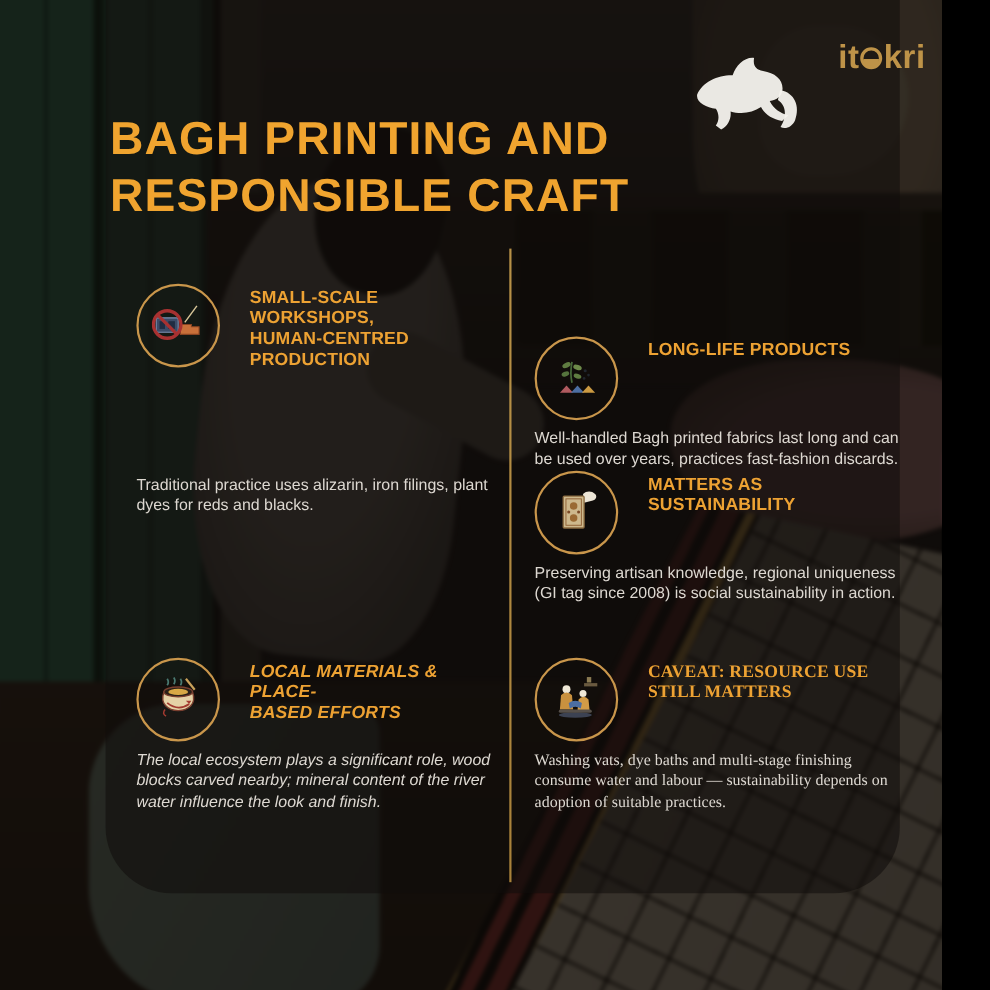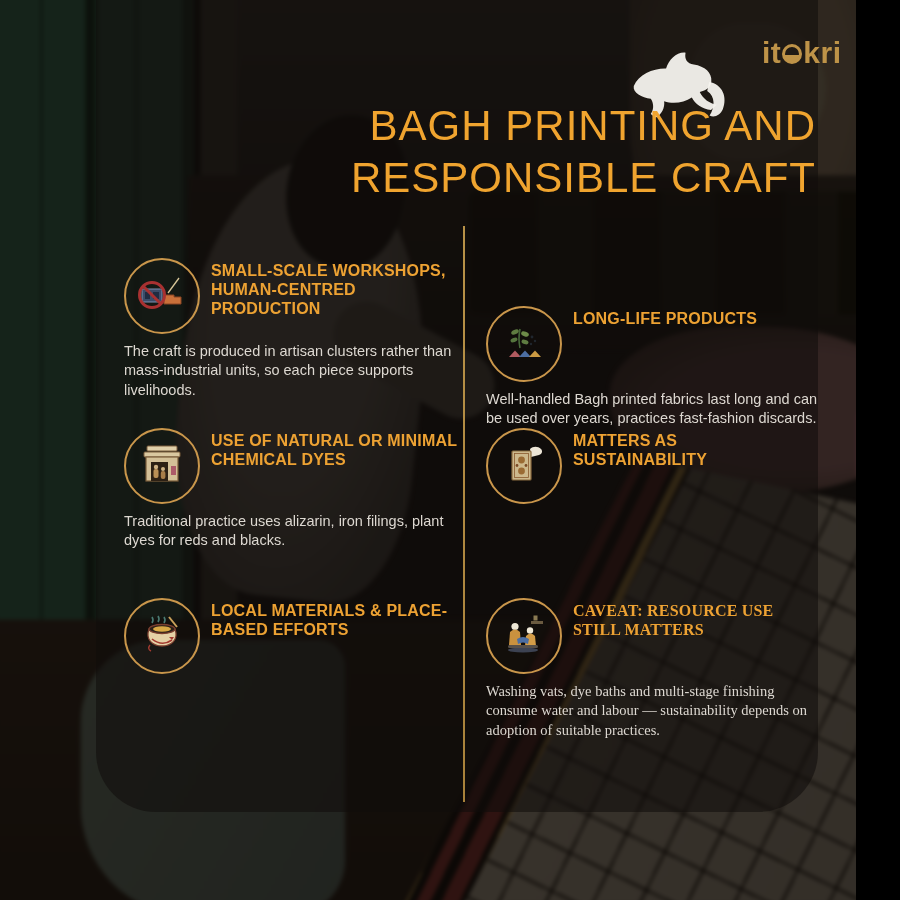--- a/index.html
+++ b/index.html
@@ -48,37 +48,37 @@
   .dim{position:absolute;inset:0;background:rgba(8,6,4,.5);}
   .panel{position:absolute;left:96px;top:-70px;width:722px;height:882px;border-radius:60px;
     background:rgba(16,13,10,.56);}
   
   #content{position:absolute;inset:0;z-index:5;}
   .logo{position:absolute;left:762px;top:36px;width:120px;color:#be9348;
     font-size:30px;font-weight:bold;letter-spacing:.5px;}
   .logo .o-glyph{display:inline-block;width:14px;height:14px;border:3.5px solid #be9348;border-radius:50%;
     background:linear-gradient(to top,#be9348 46%,transparent 46%);vertical-align:-1px;margin:0 1px;}
   .tiger{position:absolute;left:618px;top:44px;width:110px;height:86px;transform:rotate(-8deg);}
-  .title{position:absolute;left:100px;top:72px;width:716px;text-align:right;
-    color:#f0a42f;font-size:42px;font-weight:400;line-height:1.24;letter-spacing:1px;
+  .title{position:absolute;left:100px;top:72px;width:716px;text-align:left;
+    color:#f0a42f;font-size:42px;font-weight:700;line-height:1.24;letter-spacing:1px;
     white-space:pre-line;}
   .divider{position:absolute;left:463px;top:226px;width:2px;height:576px;
     background:linear-gradient(#caa04e,#b98e3f);opacity:.9;}
   .cell{position:absolute;width:336px;}
-  .cell-head{display:flex;gap:11px;min-height:80px;align-items:flex-start;}
+  .cell-head{display:flex;gap:27px;min-height:80px;align-items:flex-start;}
   .icon-wrap{flex:0 0 auto;width:72px;height:72px;border:2px solid #c9964b;border-radius:50%;
     display:flex;align-items:center;justify-content:center;}
   .heading{margin:4px 0 0;color:#eda233;font-size:16px;font-weight:bold;line-height:1.18;
     letter-spacing:.2px;white-space:pre-line;}
   .body{margin:4px 0 0;color:#ddd8d1;font-size:14.5px;line-height:1.34;}
   .c-r1l{left:124px;top:258px;}
   .c-r1r{left:486px;top:258px;margin-top:48px;}
   .c-r2l{left:124px;top:428px;}
   .c-r2r{left:486px;top:428px;}
-  .c-r3l{left:124px;top:598px;}
+  .c-r3l{left:124px;top:598px;font-style:italic;}
   .c-r3r{left:486px;top:598px;font-family:Liberation Serif, serif;}
 </style>
 </head>
 <body>
 
 <div id="stage">
 
   <div id="bg">
     <div class="bg-wall"></div>
     <div class="bg-door"></div>
@@ -124,21 +124,20 @@
             <path d="M26 23 L26 32 L43 32 L43 25 L36 25 L36 23 Z" fill="#c9703a" stroke="#8a4422" stroke-width="1"></path>
             <line x1="30" y1="21" x2="41" y2="6" stroke="#d9c79a" stroke-width="1.3"></line>
             <circle cx="14" cy="23" r="12.5" fill="none" stroke="#a83131" stroke-width="3"></circle>
             <line x1="5.5" y1="14.5" x2="22.5" y2="31.5" stroke="#a83131" stroke-width="3"></line>
           </svg>
         </div>
         <h3 class="heading">SMALL-SCALE WORKSHOPS,
 HUMAN-CENTRED
 PRODUCTION</h3>
       </div>
-      <p class="body">The craft is produced in artisan clusters rather than mass-industrial units, so each piece supports livelihoods.</p>
     </div>
 
     <div class="cell c-r1r">
       <div class="cell-head">
         <div class="icon-wrap">
           <svg width="48" height="48" viewBox="0 0 48 48">
             <path d="M20 9 q-2 10 0 19" stroke="#47683a" stroke-width="1.6" fill="none"></path>
             <ellipse cx="15" cy="12" rx="4" ry="2.3" fill="#5f7c41" transform="rotate(-25 15 12)"></ellipse>
             <ellipse cx="25" cy="14" rx="4" ry="2.3" fill="#6d8a49" transform="rotate(20 25 14)"></ellipse>
             <ellipse cx="14" cy="20" rx="3.6" ry="2.1" fill="#55743d" transform="rotate(-20 14 20)"></ellipse>
@@ -150,56 +149,40 @@
             <path d="M19 37 L25 30.5 L31 37 Z" fill="#4c6ea2"></path>
             <path d="M29 37 L35 30.5 L41 37 Z" fill="#cb9a42"></path>
           </svg>
         </div>
         <h3 class="heading">LONG-LIFE PRODUCTS</h3>
       </div>
       <p class="body">Well-handled Bagh printed fabrics last long and can be used over years, practices fast-fashion discards.</p>
     </div>
 
     <div class="cell c-r2l">
-      <div class="cell-head">
-        <div class="icon-wrap">
-          <svg width="48" height="48" viewBox="0 0 48 48">
-            <rect x="9" y="4" width="30" height="5" rx="1" fill="#e0d0aa" stroke="#7a5c3a" stroke-width="1"></rect>
-            <rect x="6" y="10" width="36" height="5" rx="1" fill="#d9c8a0" stroke="#7a5c3a" stroke-width="1"></rect>
-            <rect x="8" y="15" width="32" height="24" fill="#d3c097" stroke="#7a5c3a" stroke-width="1.2"></rect>
-            <rect x="13" y="20" width="17" height="19" fill="#2c2014"></rect>
-            <circle cx="18" cy="25" r="2.2" fill="#cdb184"></circle>
-            <rect x="15.5" y="27" width="5" height="9" rx="2" fill="#b98f55"></rect>
-            <circle cx="25" cy="27" r="2" fill="#cdb184"></circle>
-            <rect x="22.8" y="29" width="4.6" height="8" rx="2" fill="#a87d48"></rect>
-            <rect x="33" y="24" width="5" height="9" fill="#ab5a68"></rect>
-          </svg>
-        </div>
-        <h3 class="heading">USE OF NATURAL OR MINIMAL
-CHEMICAL DYES</h3>
-      </div>
       <p class="body">Traditional practice uses alizarin, iron filings, plant dyes for reds and blacks.</p>
     </div>
 
     <div class="cell c-r2r">
       <div class="cell-head">
         <div class="icon-wrap">
           <svg width="48" height="48" viewBox="0 0 48 48">
             <path d="M30 7 C33 4 38 4 41 7 C43 9 42 12 39 13 L31 15 Z" fill="#ece5d6"></path>
             <rect x="12" y="9" width="19" height="29" rx="1" fill="#cdb88c" stroke="#8a6a3f" stroke-width="1.2"></rect>
             <rect x="14.5" y="11.5" width="14" height="24" fill="none" stroke="#8a5a2f" stroke-width="0.8"></rect>
             <circle cx="21.5" cy="18" r="3.4" fill="#9a6a33"></circle>
             <circle cx="21.5" cy="29" r="3.4" fill="#9a6a33"></circle>
             <circle cx="17" cy="23.5" r="1.4" fill="#7a4a26"></circle>
             <circle cx="26" cy="23.5" r="1.4" fill="#7a4a26"></circle>
           </svg>
         </div>
         <h3 class="heading">MATTERS AS
 SUSTAINABILITY</h3>
       </div>
+      <p class="body">Preserving artisan knowledge, regional uniqueness (GI tag since 2008) is social sustainability in action.</p>
     </div>
 
     <div class="cell c-r3l">
       <div class="cell-head">
         <div class="icon-wrap">
           <svg width="48" height="48" viewBox="0 0 48 48">
             <path d="M14 5 q2 3 0 6" stroke="#4a7a72" stroke-width="1.6" fill="none"></path>
             <path d="M20 4 q2 3 0 6" stroke="#4a7a72" stroke-width="1.6" fill="none"></path>
             <path d="M26 5 q2 3 0 6" stroke="#4a7a72" stroke-width="1.6" fill="none"></path>
             <line x1="31" y1="5" x2="39" y2="15" stroke="#caa15a" stroke-width="2"></line>
@@ -207,20 +190,21 @@
             <ellipse cx="24" cy="17" rx="13" ry="4.5" fill="#2b2018" stroke="#7a3f2f" stroke-width="1.3"></ellipse>
             <ellipse cx="24" cy="17" rx="9" ry="2.8" fill="#d8a845"></ellipse>
             <path d="M14 27 q10 8 20 1" stroke="#a33a30" stroke-width="1.6" fill="none"></path>
             <path d="M34 28 l2 -3 l-5 0 Z" fill="#a33a30"></path>
             <path d="M12 33 q-3 4 1 6" stroke="#a33a30" stroke-width="1.4" fill="none"></path>
           </svg>
         </div>
         <h3 class="heading">LOCAL MATERIALS &amp; PLACE-
 BASED EFFORTS</h3>
       </div>
+      <p class="body">The local ecosystem plays a significant role, wood blocks carved nearby; mineral content of the river water influence the look and finish.</p>
     </div>
 
     <div class="cell c-r3r">
       <div class="cell-head">
         <div class="icon-wrap">
           <svg width="48" height="48" viewBox="0 0 48 48">
             <rect x="31" y="9" width="12" height="3" fill="#6a5a40"></rect>
             <rect x="33.5" y="3.5" width="4" height="5" fill="#8a7a52"></rect>
             <ellipse cx="23" cy="38" rx="15" ry="2.5" fill="#3c4252"></ellipse>
             <circle cx="15" cy="14.5" r="3.6" fill="#efe8d7"></circle>

